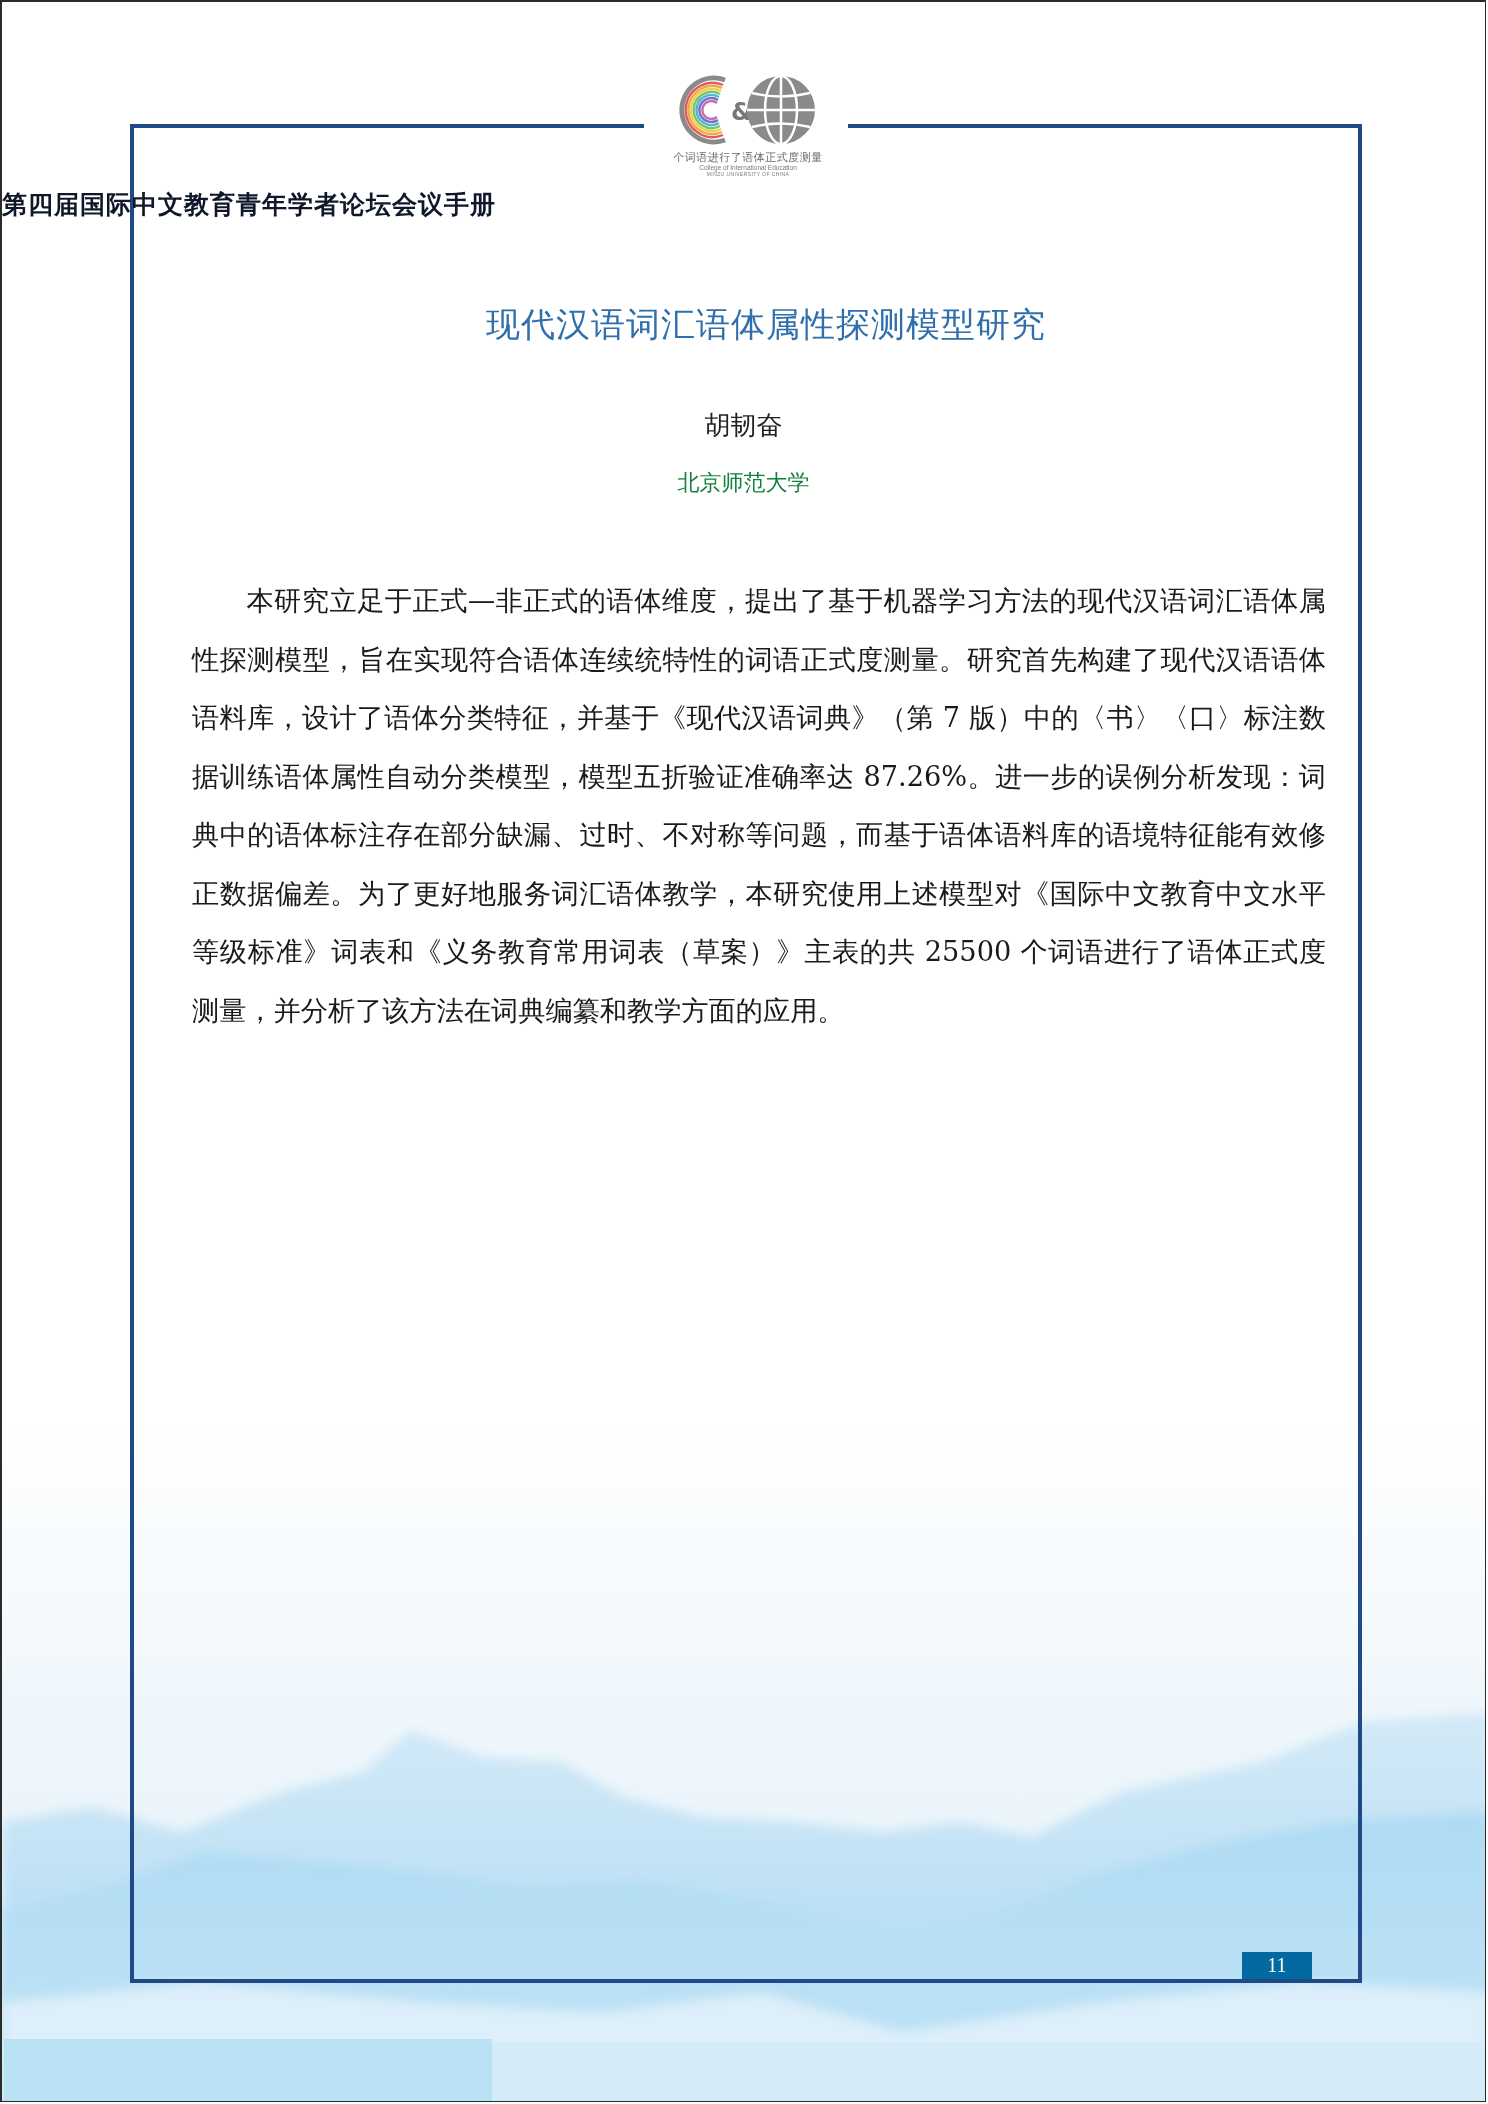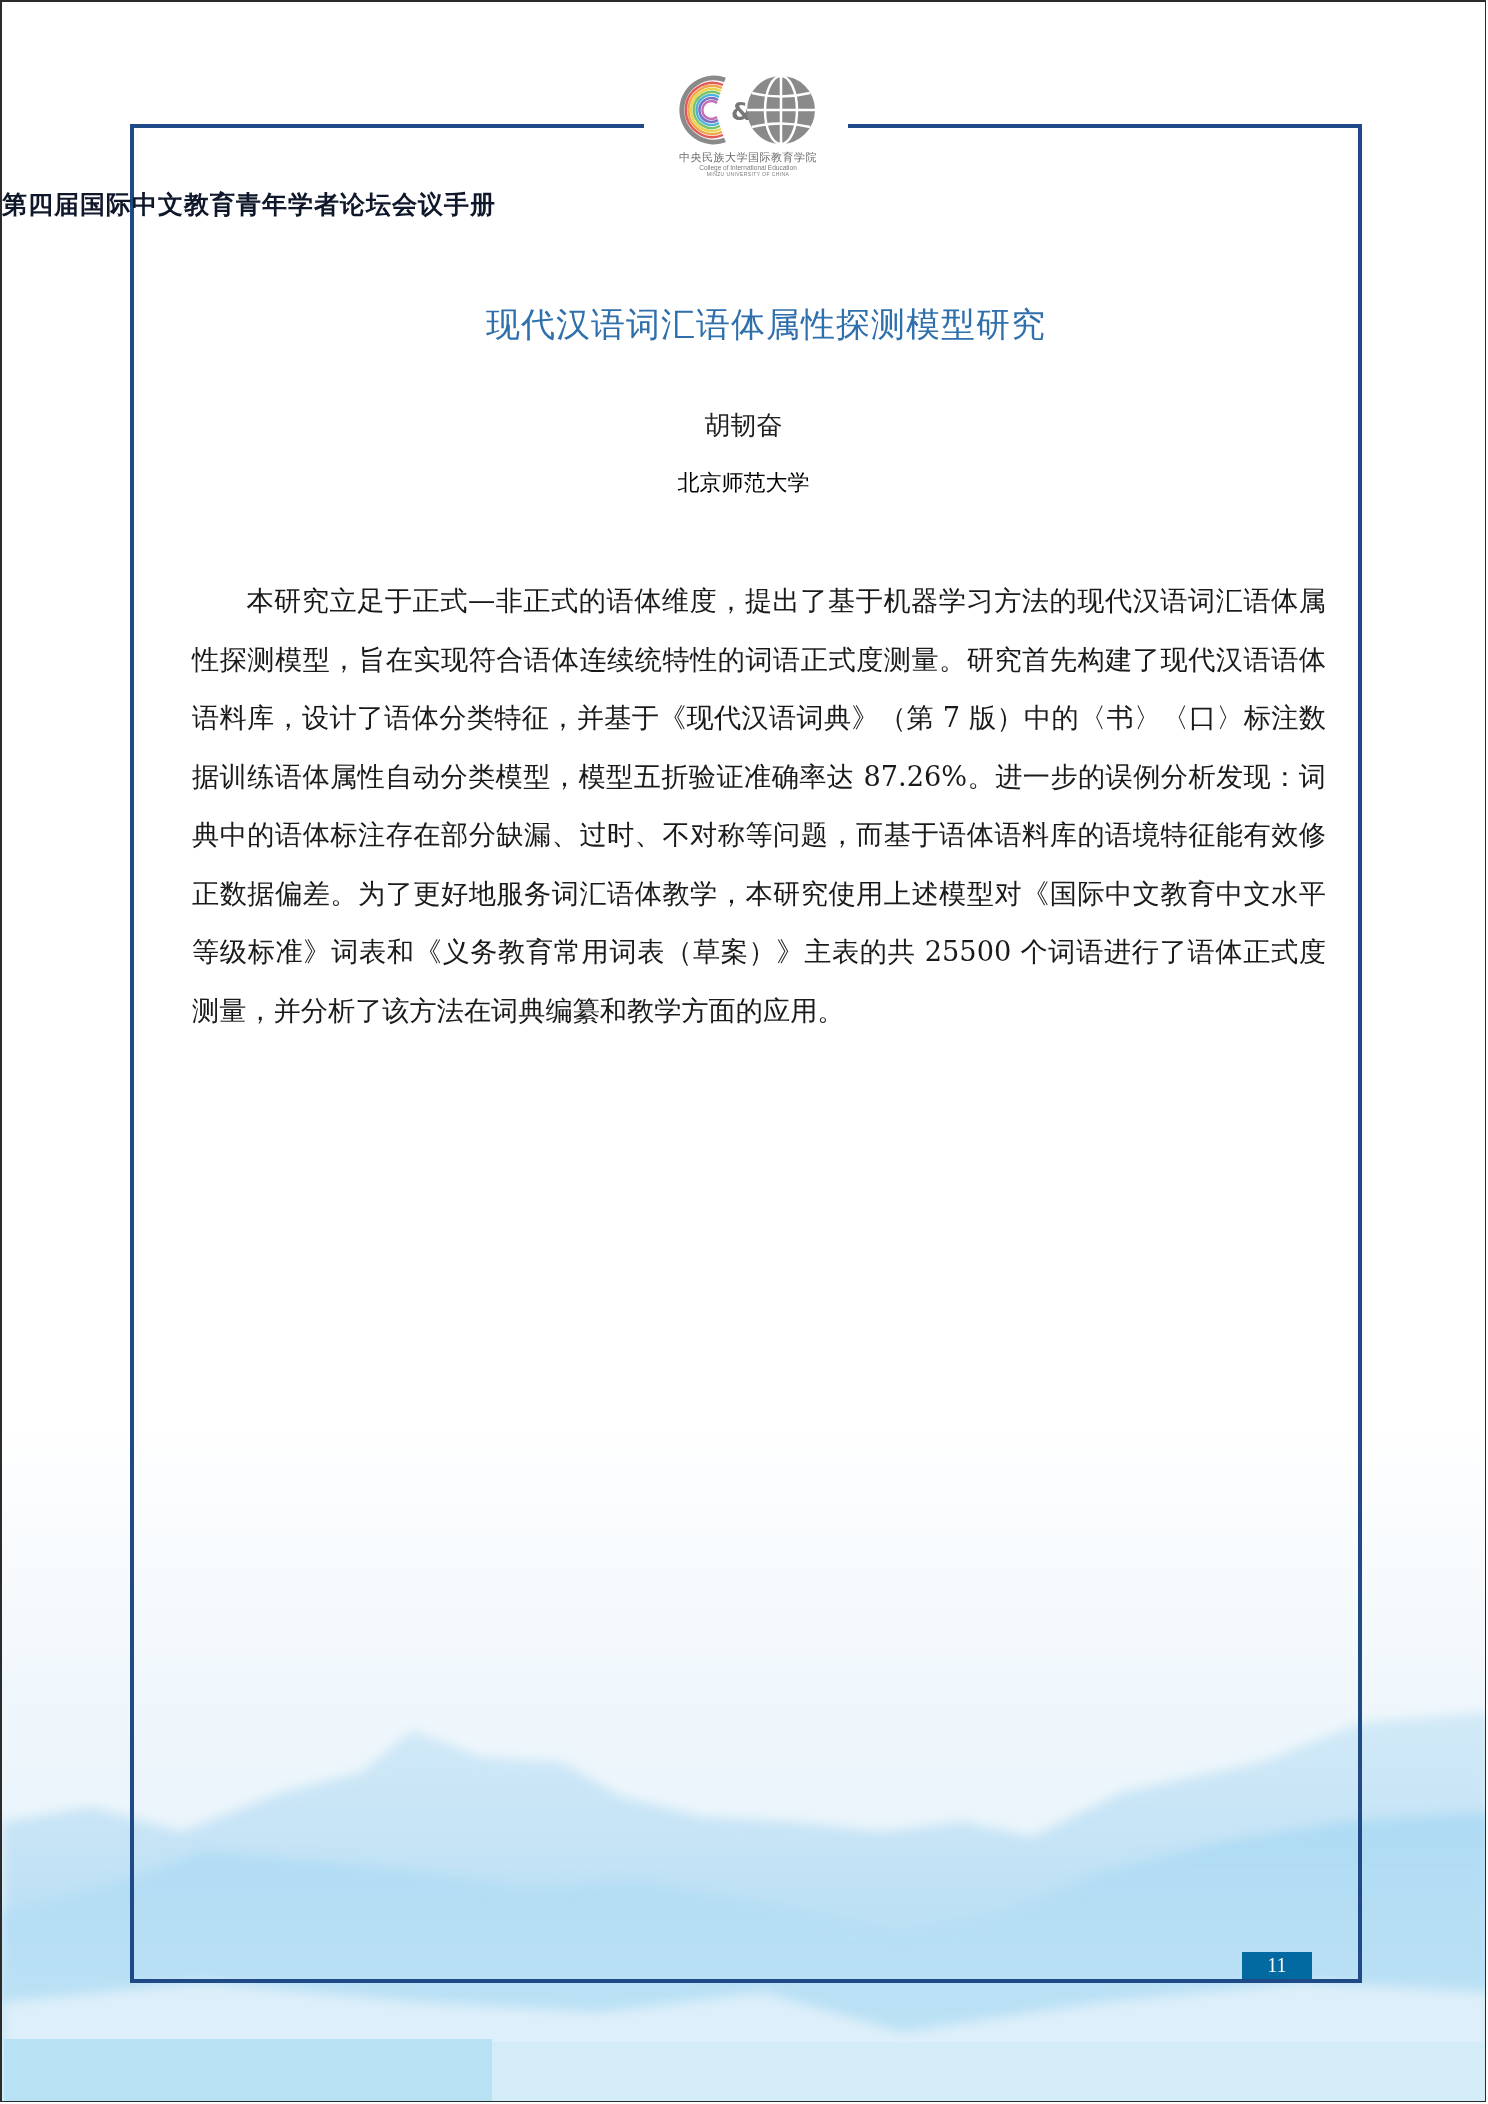--- a/index.html
+++ b/index.html
@@ -125,21 +125,21 @@
     text-align: center;
     font-size: 26px;
     color: #222;
   }
   .affiliation {
     position: absolute;
     left: 0; right: 0;
     top: 466px;
     text-align: center;
     font-size: 22px;
-    color: #000000;
+    color: #15803d;
   }
   .abstract {
     position: absolute;
     left: 178px;
     top: 558px;
     width: 1134px;
     font-family: "DejaVu Serif", "Liberation Serif", serif;
     font-size: 27.2px;
     line-height: 58.5px;
     color: #1a1a1a;
@@ -212,21 +212,21 @@
         <circle cx="108" cy="40" r="34" fill="#8a8a8a" stroke="none"></circle>
         <g stroke="#ffffff" stroke-width="2.5">
           <ellipse cx="108" cy="40" rx="16" ry="34"></ellipse>
           <line x1="108" y1="6" x2="108" y2="74"></line>
           <line x1="74" y1="40" x2="142" y2="40"></line>
           <path d="M79 23 Q108 30 137 23"></path>
           <path d="M79 57 Q108 50 137 57"></path>
         </g>
       </g>
     </svg>
-    <div class="logo-cn">中央民族大学国际教育学院</div>
+    <div class="logo-cn">个词语进行了语体正式度测量</div>
     <div class="logo-en1">College of International Education</div>
     <div class="logo-en2">MINZU UNIVERSITY OF CHINA</div>
   </div>
 
   <div class="handbook-title">第四届国际中文教育青年学者论坛会议手册</div>
 
   <div class="paper-title">现代汉语词汇语体属性探测模型研究</div>
   <div class="author">胡韧奋</div>
   <div class="affiliation">北京师范大学</div>
 

